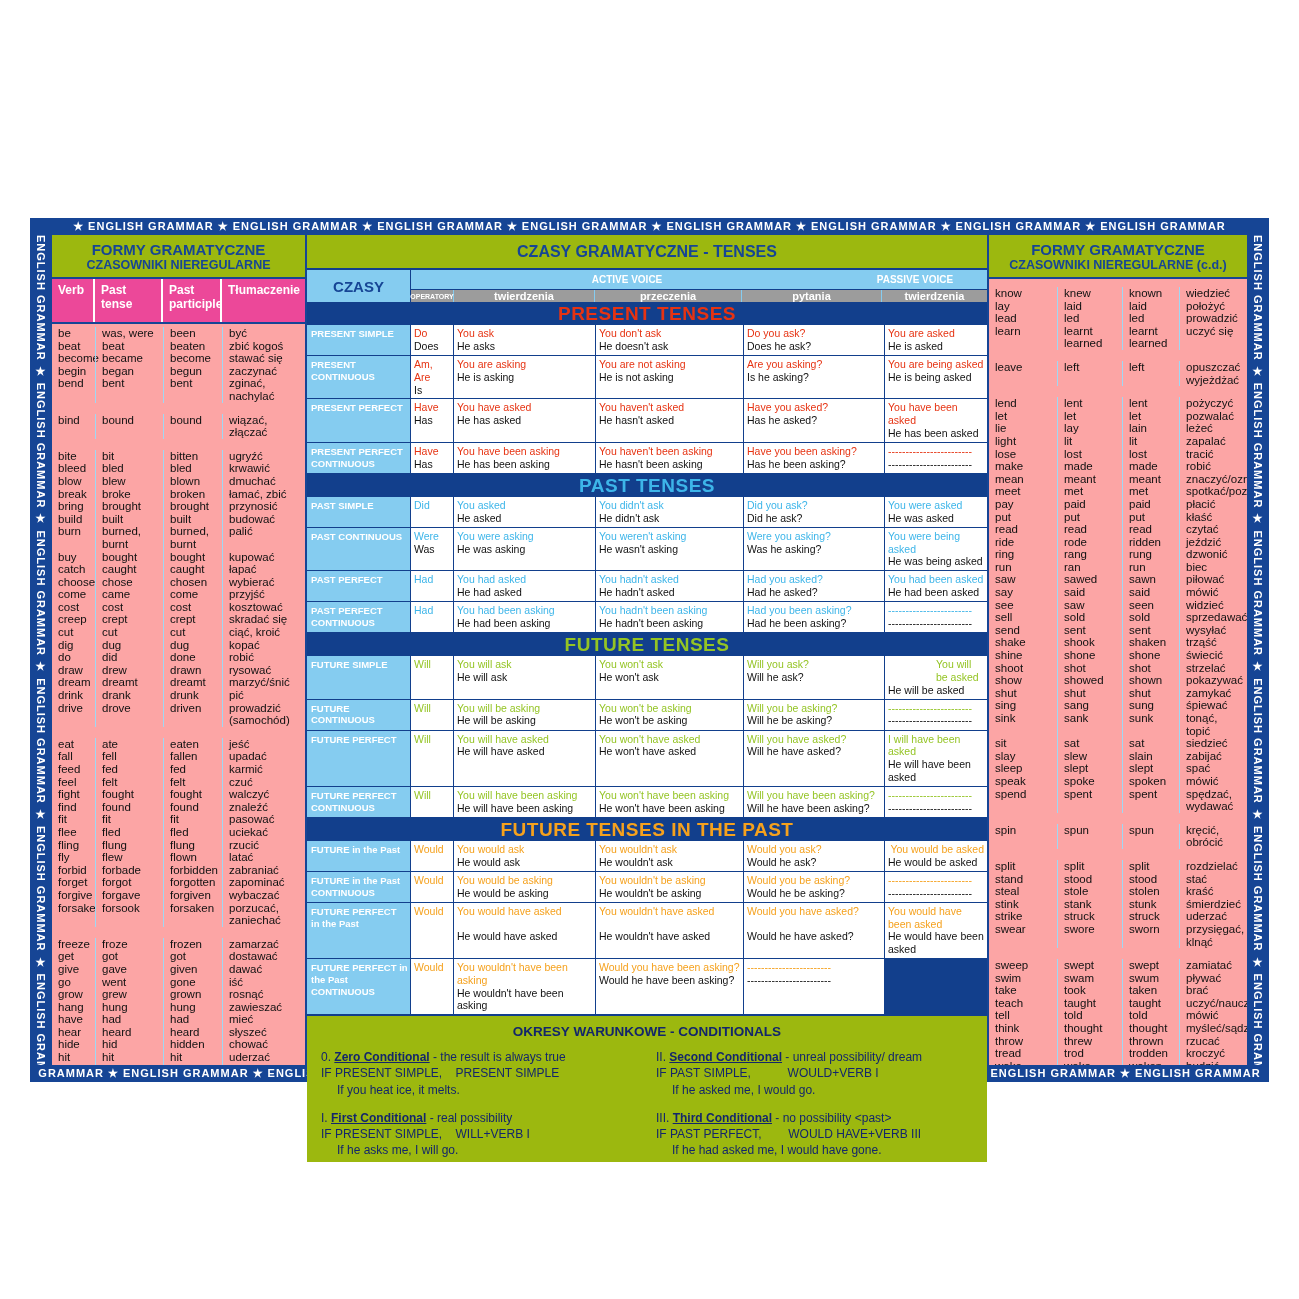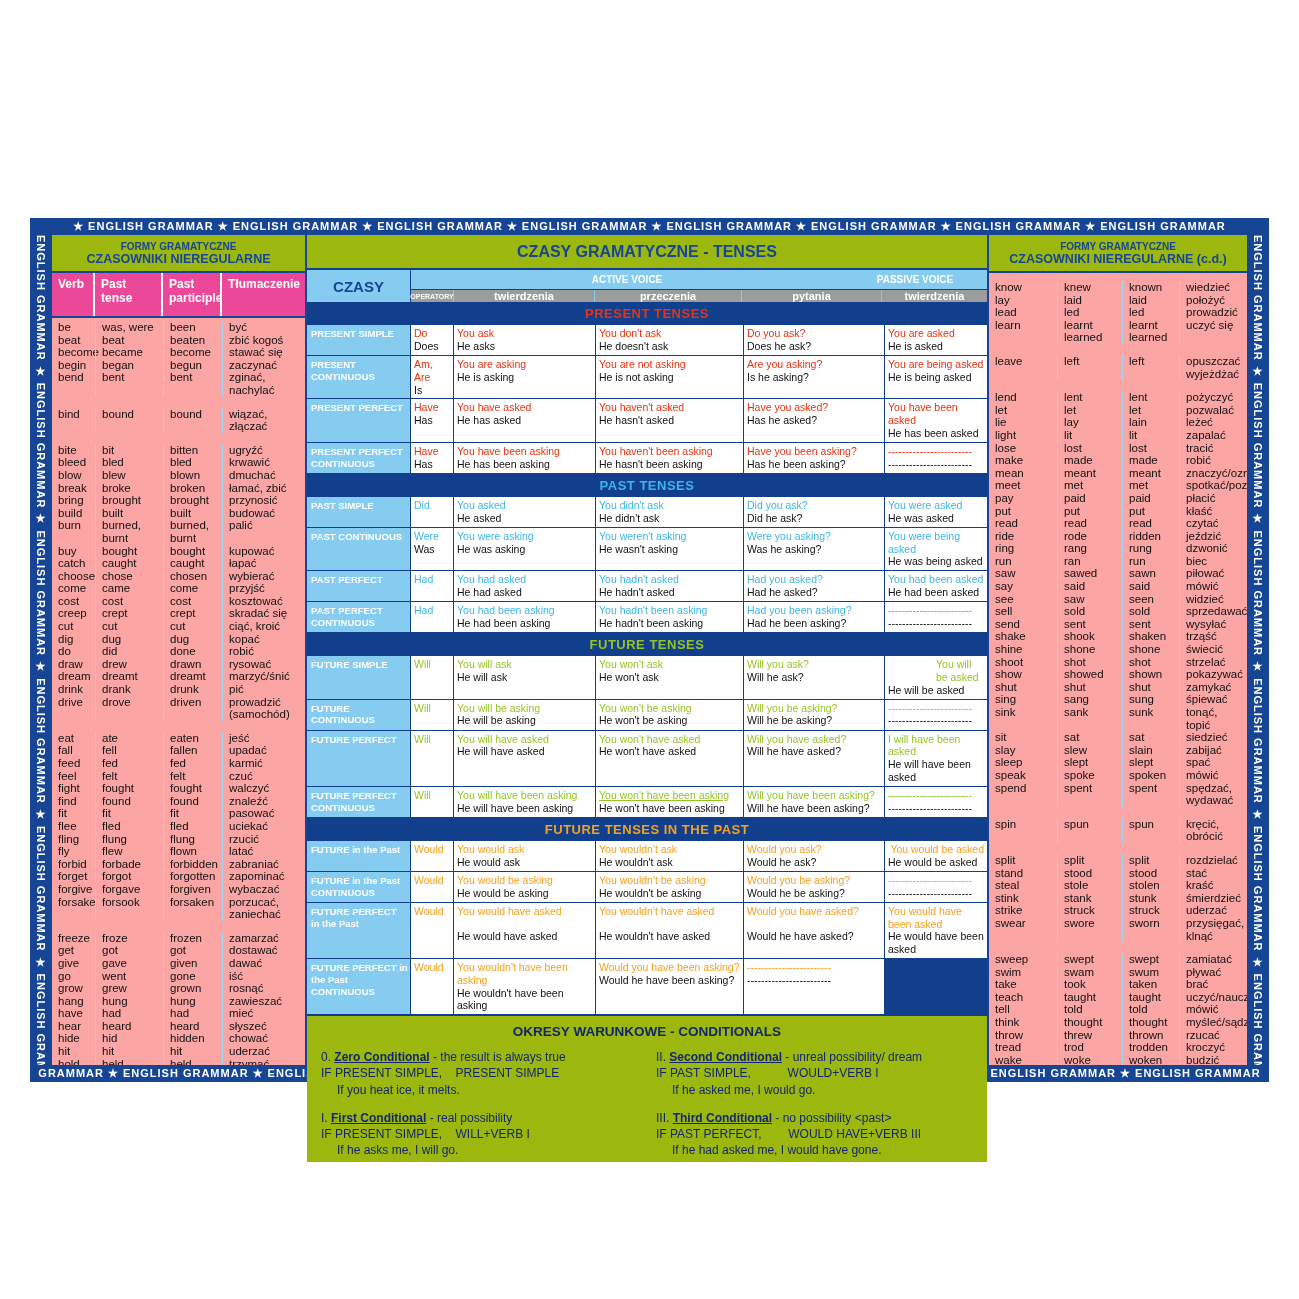--- a/index.html
+++ b/index.html
@@ -10,21 +10,21 @@
   .hbanner.bottom{bottom:0;}
   .vbanner{position:absolute;top:17px;bottom:17px;width:22px;color:#fff;font-size:11px;font-weight:bold;letter-spacing:1px;white-space:nowrap;overflow:hidden;writing-mode:vertical-rl;line-height:22px;text-align:center;}
   .vbanner.left{left:0;}
   .vbanner.right{right:0;}
   .content{position:absolute;left:22px;top:17px;right:22px;bottom:17px;display:flex;background:#164595;}
   
   .panel{display:flex;flex-direction:column;}
   .panel.leftp{width:253px;margin-right:2px;}
   .panel.rightp{width:260px;margin-left:2px;}
   .green-head{background:#9cb80f;color:#164595;text-align:center;padding:6px 2px 5px;border-bottom:2px solid #164595;}
-  .green-head .t1{font-size:10px;font-weight:bold;display:block;}
+  .green-head .t1{font-size:15px;font-weight:bold;display:block;}
   .green-head .t2{font-size:12.5px;font-weight:bold;display:block;}
   .vhead{display:flex;background:#ec4899;color:#fff;font-weight:bold;font-size:12px;height:43px;border-bottom:2px solid #164595;}
   .vhead>div{padding:4px 0 0 6px;border-right:2px solid #fff;white-space:pre-line;box-sizing:border-box;}
   .vhead>div:last-child{border-right:none;}
   .vbody{flex:1;background:#fca5a5;overflow:hidden;padding-top:3px;}
   .vrow{display:flex;}
   .vrow.gap{margin-bottom:11px;}
   .vcell{font-size:11.5px;line-height:12.6px;color:#111;padding:0 2px 0 6px;white-space:pre-line;box-sizing:border-box;}
   .leftp .c0{width:43px;} .leftp .c1{width:68px;} .leftp .c2{width:59px;} .leftp .c3{width:83px;}
   .rightp .c0{width:68px;} .rightp .c1{width:65px;} .rightp .c2{width:57px;} .rightp .c3{width:58px;}
@@ -35,21 +35,21 @@
   .green-title{height:33px;line-height:33px;background:#9cb80f;color:#164595;font-size:16px;font-weight:bold;text-align:center;}
   .voice-header{display:flex;height:40px;background:#123f8c;margin-top:2px;}
   .czasy-cell{width:103px;background:#85ccf0;color:#164595;font-weight:bold;font-size:15px;display:flex;align-items:center;justify-content:center;margin-right:1px;}
   .voice-right{flex:1;display:flex;flex-direction:column;}
   .voice-row{display:flex;height:19px;background:#85ccf0;margin-bottom:1px;}
   .active-voice{width:432px;color:#fff;font-size:10px;font-weight:bold;text-align:center;line-height:19px;}
   .passive-voice{flex:1;color:#fff;font-size:10px;font-weight:bold;text-align:center;line-height:19px;}
   .gray-row{display:flex;flex:1;gap:1px;background:#85ccf0;}
   .gray-row>div{background:#9c9c9c;color:#fff;text-align:center;display:flex;align-items:center;justify-content:center;font-weight:bold;}
   .g0{width:42px;font-size:7px;} .g1{width:140px;font-size:11px;} .g2{width:146px;font-size:11px;} .g3{width:139px;font-size:11px;} .g4{flex:1;font-size:11px;}
-  .sec-bar{height:23px;line-height:23px;text-align:center;font-weight:bold;font-size:13px;background:#123f8c;letter-spacing:.5px;}
+  .sec-bar{height:23px;line-height:23px;text-align:center;font-weight:bold;font-size:19px;background:#123f8c;letter-spacing:.5px;}
   .trow{display:grid;grid-template-columns:103px 42px 141px 147px 140px 102px;gap:1px;background:#123f8c;margin-bottom:1px;min-height:30px;}
   .tcell{background:#fff;font-size:10.5px;line-height:1.22;padding:2px 3px;}
   .tcell .l1{display:block;white-space:pre-line;}
   .tcell .l2{display:block;color:#111;white-space:pre-line;}
   .rlabel{background:#85ccf0;color:#fff;font-weight:bold;font-size:9.5px;line-height:1.25;white-space:pre-line;padding:3px 2px 2px 4px;}
   .conditionals{flex:1;background:#9cb80f;color:#13266b;padding:8px 14px 4px;margin-top:1px;}
   .cond-title{text-align:center;font-weight:bold;font-size:13.5px;margin-bottom:10px;}
   .cond-grid{display:grid;grid-template-columns:1fr 1fr;column-gap:18px;row-gap:12px;}
   .cond-block{font-size:12px;line-height:1.35;}
   .cond-l1 .cname{font-weight:bold;text-decoration:underline;}
@@ -673,21 +673,21 @@
               <div class="tcell rlabel">FUTURE  PERFECT
 CONTINUOUS</div>
               <div class="tcell">
                 <span class="l1" style="color: rgb(148, 196, 36);">Will</span>
               </div>
               <div class="tcell">
                 <span class="l1" style="color: rgb(148, 196, 36);">You will have been asking</span>
                 <span class="l2">He will have been asking</span>
               </div>
               <div class="tcell">
-                <span class="l1" style="color: rgb(148, 196, 36); text-decoration: underline;">You won't have been asking</span>
+                <span class="l1" style="color: rgb(148, 196, 36);">You won't have been asking</span>
                 <span class="l2">He won't have been asking</span>
               </div>
               <div class="tcell">
                 <span class="l1" style="color: rgb(148, 196, 36);">Will you have been asking?</span>
                 <span class="l2">Will he have been asking?</span>
               </div>
               <div class="tcell">
                 <span class="l1" style="color: rgb(148, 196, 36);">------------------------</span>
                 <span class="l2">------------------------</span>
               </div>

